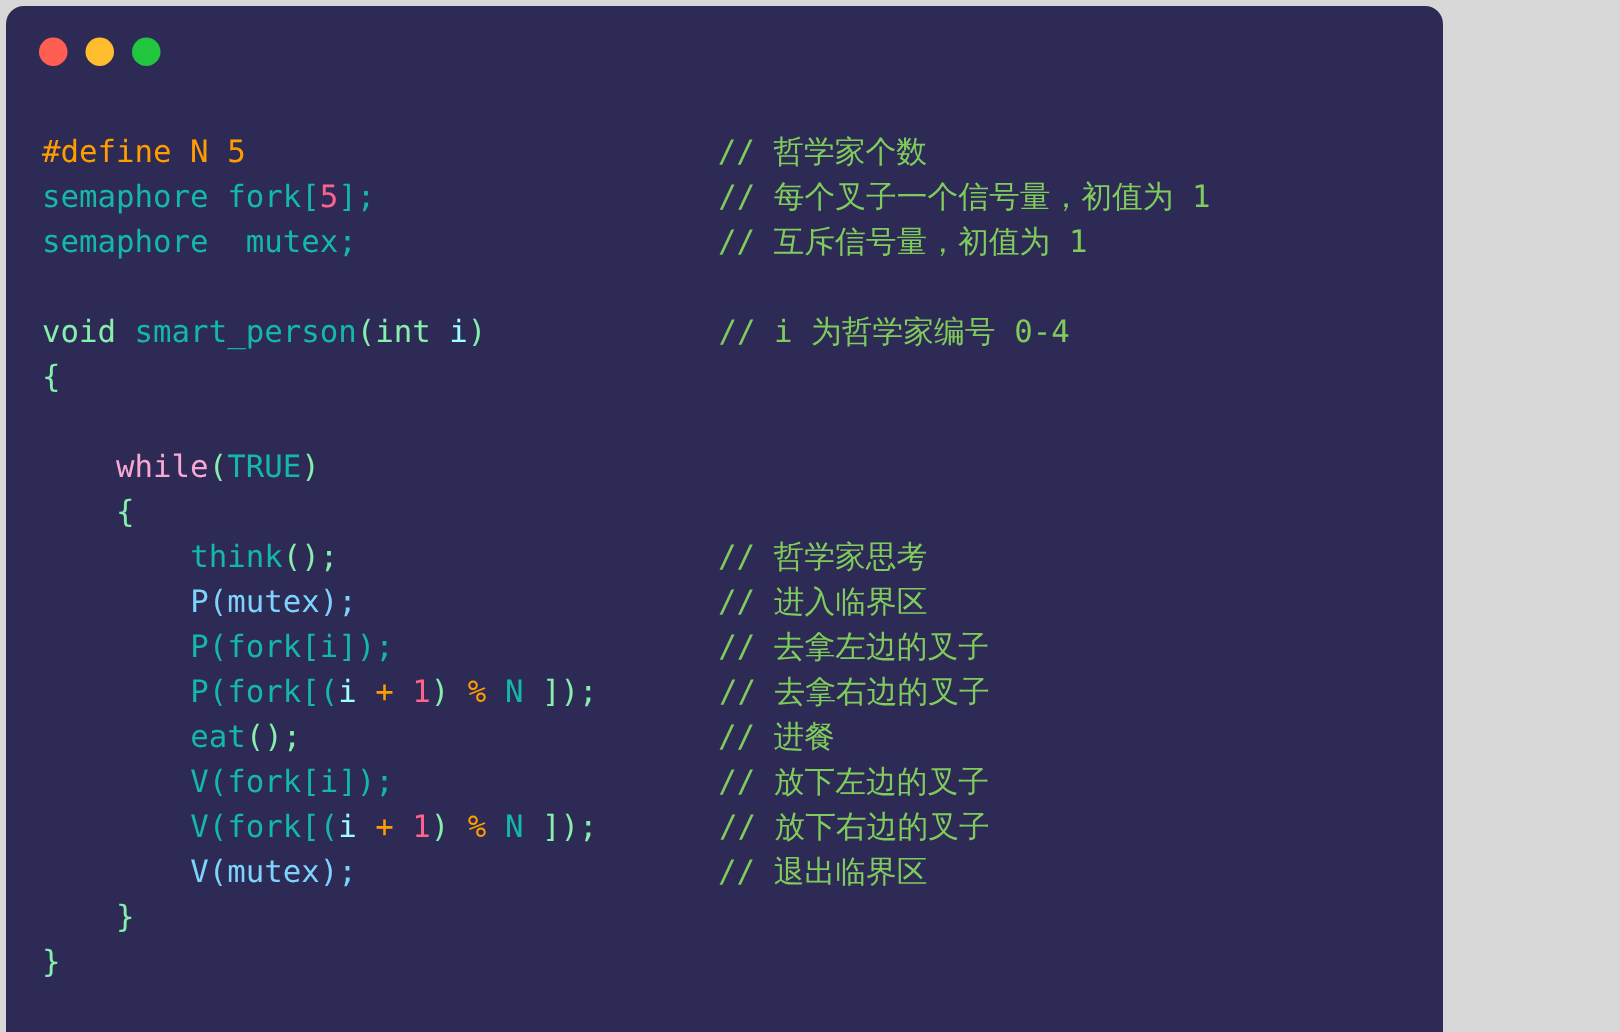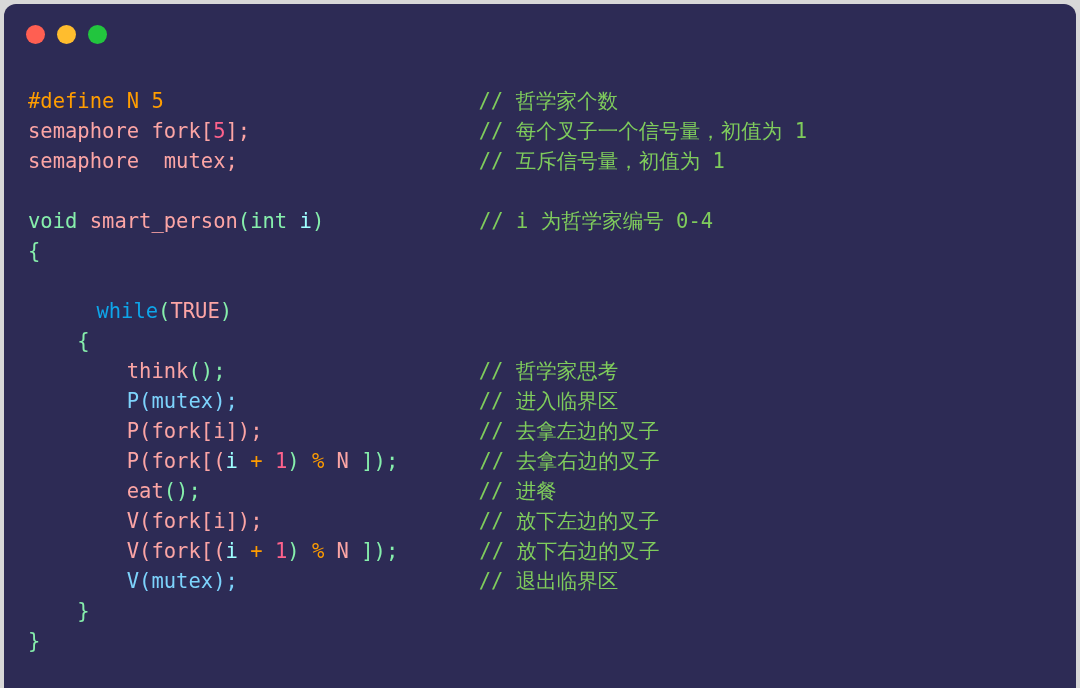--- a/index.html
+++ b/index.html
@@ -11,21 +11,21 @@
     width: 1080px;
     height: 688px;
     overflow: hidden;
     font-family: "DejaVu Sans Mono", "Liberation Mono", monospace;
   }
 
   #window {
     position: absolute;
     left: 4px;
     top: 4px;
-    width: 1072px;
+    width: 958px;
     height: 684px;
     background: #2D2B55;
     border-radius: 12px 12px 0 0;
     overflow: hidden;
     box-sizing: border-box;
   }
 
   #titlebar {
     height: 60px;
     padding-left: 22px;
@@ -50,22 +50,22 @@
     line-height: 30px;
     white-space: pre;
     color: #FFFFFF;
     letter-spacing: 0px;
   }
   .line {
     height: 30px;
     white-space: pre;
   }
   .cmt  { color: #7FCC5C; }
-  .kw   { color: #0ea5e9; margin-left: 19px; }
-  .fn   { color: #fca5a5; }
+  .kw   { color: #f9a8d4; }
+  .fn   { color: #14b8a6; }
   .var  { color: #9EFFFF; }
   .num  { color: #FF628C; }
   .op   { color: #FF9D00; }
   .pln  { color: #86efac; }
   .mtx  { color: #7dd3fc; }
   .pre  { color: #FF9D00; }
 </style>
 </head>
 <body>
 

